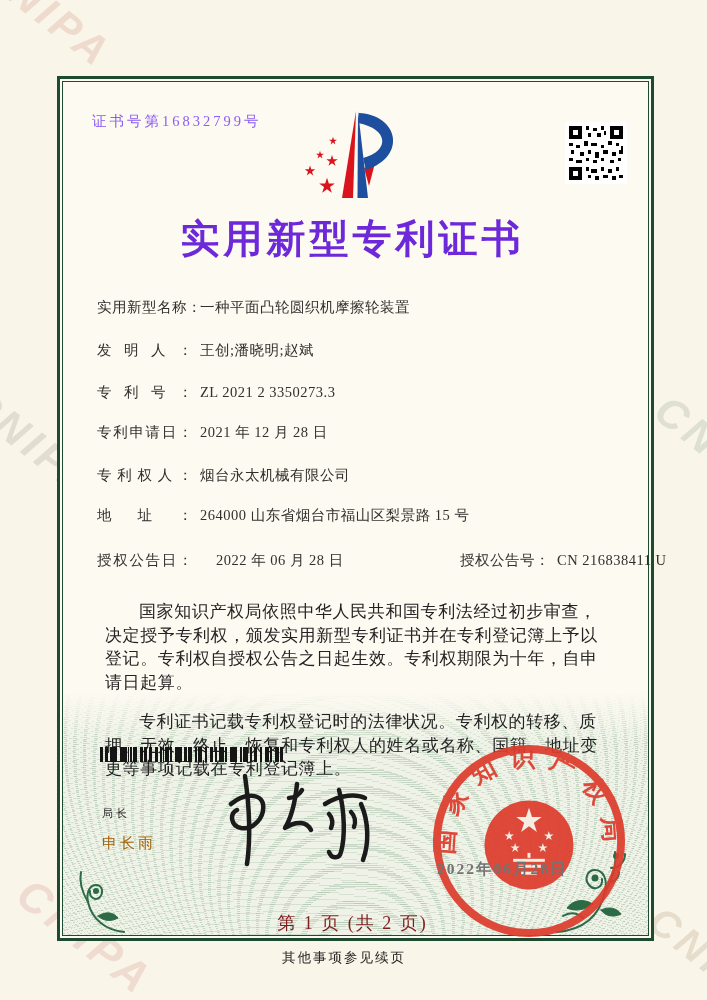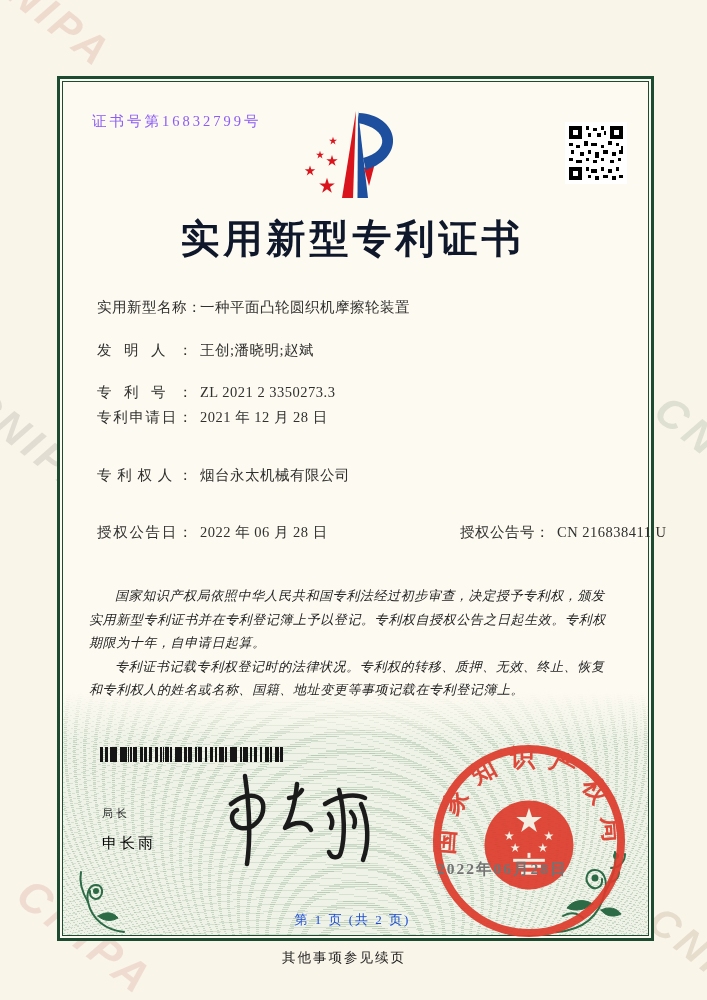--- a/index.html
+++ b/index.html
@@ -29,42 +29,42 @@
   .band::before{content:"";position:absolute;left:0;top:0;right:0;height:55px;
       background:linear-gradient(180deg,#fdfaf1 8%,rgba(253,250,241,0) 100%);}
   .flourish{position:absolute;z-index:4;}
   .flourish.right{left:553px;top:848px;}
   .flourish.left{left:62px;top:870px;transform:scaleX(-1);}
   
   .cert-no{position:absolute;left:92px;top:112px;font-size:14.5px;letter-spacing:3px;color:#8b5cf6;z-index:5;}
   .qr{position:absolute;left:565px;top:122px;width:62px;height:62px;z-index:5;}
   .logo{position:absolute;left:296px;top:106px;width:130px;height:102px;z-index:5;}
   .title{position:absolute;left:57px;top:212px;width:591px;text-align:center;font-size:39px;font-weight:700;
-         letter-spacing:4px;color:#0f172a;z-index:5;}
+         letter-spacing:4px;color:#6d28d9;z-index:5;}
   .row{position:absolute;left:97px;display:flex;align-items:baseline;font-size:14.5px;color:#30302e;z-index:5;
        letter-spacing:.5px;white-space:nowrap;}
   .row .lbl{display:inline-block;width:96px;text-align-last:justify;text-justify:inter-character;}
   .row .val{margin-left:7px;}
-  .r1{top:298px;} .r2{top:341px;} .r3{top:383px;} .r4{top:408px;text-align:center;} .r5{top:466px;} .r6{top:506px;} .r7{top:523px;}
+  .r1{top:298px;} .r2{top:341px;} .r3{top:383px;} .r4{top:423px;text-align:center;} .r5{top:466px;} .r6{top:506px;} .r7{top:551px;gap:16px;}
   .grant2{position:absolute;left:363px;top:0;display:flex;align-items:baseline;}
   .body-text{position:absolute;left:89px;top:584px;width:528px;z-index:5;}
-  .body-text p{margin:0;text-indent:2em;font-size:13px;line-height:23.5px;letter-spacing:.6px;color:#232323;font-style:italic;}
+  .body-text p{margin:16px;text-indent:2em;font-size:17px;line-height:23.5px;letter-spacing:.6px;color:#232323;}
   .barcode{position:absolute;left:100px;top:747px;width:184px;height:15px;z-index:5;
     background:
       repeating-linear-gradient(90deg,#151515 0 2px,rgba(0,0,0,0) 2px 5px),
       repeating-linear-gradient(90deg,#151515 0 1px,rgba(0,0,0,0) 1px 7px),
       repeating-linear-gradient(90deg,#151515 0 3px,rgba(0,0,0,0) 3px 11px);}
   .signer-title{position:absolute;left:102px;top:806px;font-size:11px;letter-spacing:3px;z-index:5;color:#222;}
-  .signer-name{position:absolute;left:102px;top:834px;font-size:15px;letter-spacing:3px;z-index:5;color:#000000;}
+  .signer-name{position:absolute;left:102px;top:834px;font-size:15px;letter-spacing:3px;z-index:5;color:#a16207;}
   .signature{position:absolute;left:205px;top:770px;z-index:5;}
   .seal{position:absolute;left:430px;top:742px;width:198px;height:198px;z-index:6;opacity:.92;}
   .seal-date{position:absolute;left:437px;top:859px;font-size:15.5px;font-weight:600;letter-spacing:2px;
              color:#737373;z-index:7;}
-  .page-info{position:absolute;left:57px;top:911px;width:591px;text-align:center;font-size:13px;
-             letter-spacing:2px;color:#1d4ed8;z-index:5;}
+  .page-info{position:absolute;left:57px;top:911px;width:591px;text-align:center;font-size:18px;
+             letter-spacing:2px;color:#7f1d1d;z-index:5;}
   .footer-note{position:absolute;left:282px;top:949px;font-size:13.5px;letter-spacing:2px;color:#242424;z-index:5;}
 </style>
 </head>
 <body>
 
 <div class="page">
 
   <span class="wm wm1">CNIPA</span>
   <span class="wm wm2">CNIPA</span>
   <span class="wm wm3">CNIPA</span>
@@ -184,20 +184,24 @@
     <span class="val">ZL 2021 2 3350273.3</span>
   </div>
   <div class="row r4">
     <span class="lbl">专利申请日：</span>
     <span class="val">2021 年 12 月 28 日</span>
   </div>
   <div class="row r5">
     <span class="lbl">专利权人：</span>
     <span class="val">烟台永太机械有限公司</span>
   </div>
+  <div class="row r6">
+    <span class="lbl">地址：</span>
+    <span class="val">264000 山东省烟台市福山区梨景路 15 号</span>
+  </div>
   <div class="row r7">
     <span class="lbl">授权公告日：</span>
     <span class="val">2022 年 06 月 28 日</span>
     <span class="grant2">
       <span>授权公告号：</span>
       <span class="val">CN 216838411 U</span>
     </span>
   </div>
 
   <div class="body-text">

